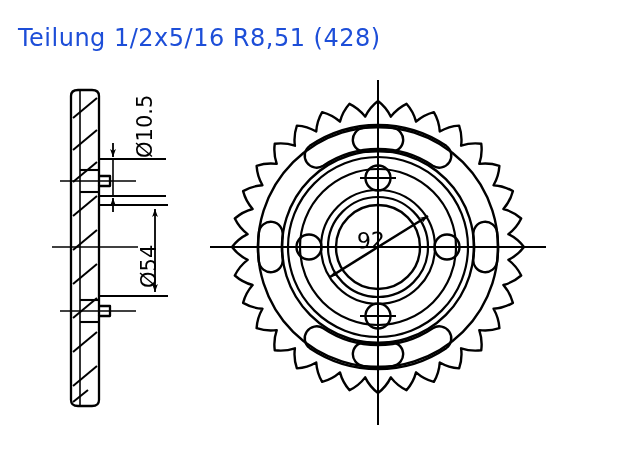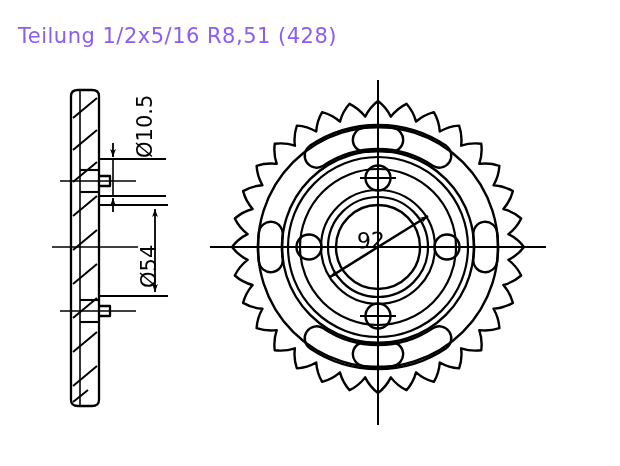--- a/index.html
+++ b/index.html
@@ -24,23 +24,23 @@
     left: 0;
     top: 0;
     width: 620px;
     height: 466px;
   }
   .title-text {
     position: absolute;
     left: 18px;
     top: 24px;
     font-family: "DejaVu Sans", sans-serif;
-    font-size: 21px;
+    font-size: 24px;
     letter-spacing: 0.5px;
-    color: #8b5cf6;
+    color: #1d4ed8;
     white-space: nowrap;
   }
   .dim-vert {
     position: absolute;
     font-family: "DejaVu Sans", sans-serif;
     color: #000000;
     white-space: nowrap;
     transform-origin: left top;
   }
   #label-d105 {

